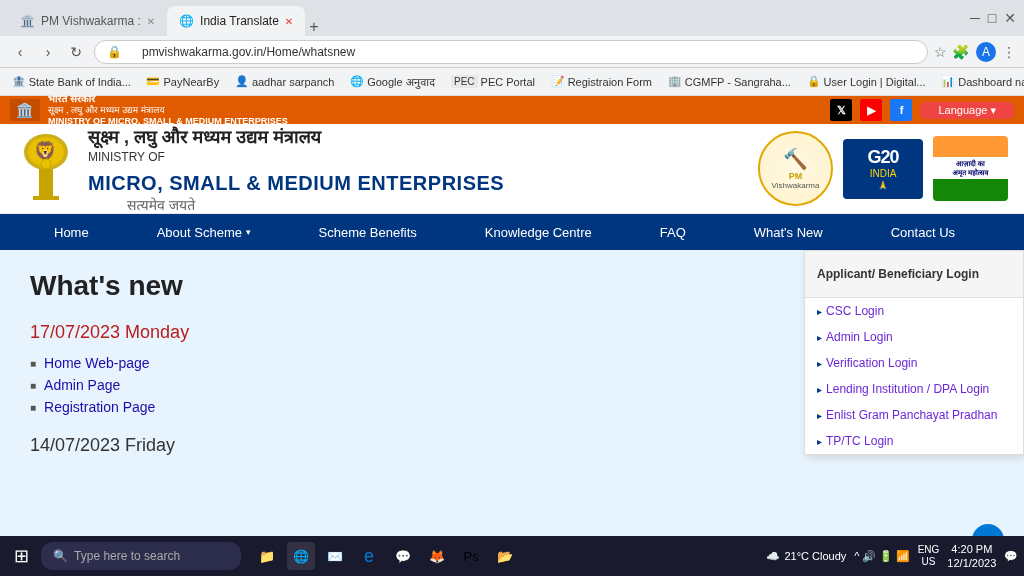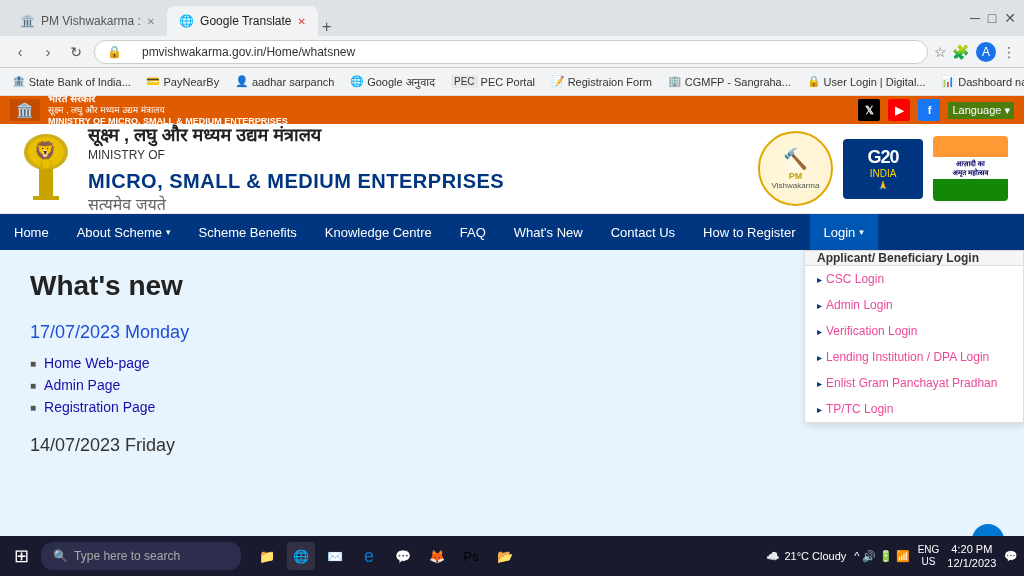--- a/index.html
+++ b/index.html
@@ -29,47 +29,47 @@
     .gov-top-bar { background: #e05a00; height: 28px; display: flex; align-items: center; padding: 0 10px; }
     .gov-top-left { display: flex; align-items: center; gap: 8px; }
     .gov-logo-small { width: 30px; height: 22px; background: #c44d00; display: flex; align-items: center; justify-content: center; }
     .gov-top-text { color: #fff; font-size: 9px; line-height: 1.2; }
     .gov-top-text .hindi { font-size: 10px; font-weight: bold; }
     .gov-top-right { margin-left: auto; display: flex; align-items: center; gap: 8px; }
     .social-icon { width: 22px; height: 22px; background: #000; color: #fff; display: flex; align-items: center; justify-content: center; font-size: 11px; font-weight: bold; cursor: pointer; border-radius: 2px; }
     .social-icon.twitter { background: #000; }
     .social-icon.youtube { background: #ff0000; }
     .social-icon.facebook { background: #1877f2; }
-    .language-btn { background: #4d7c0f; color: #fff; border: none; font-size: 11px; padding: 2px 4px; cursor: pointer; border-radius: 0; display: flex; align-items: center; gap: 3px; }
+    .language-btn { background: #ef4444; color: #fff; border: none; font-size: 11px; padding: 2px 18px; cursor: pointer; border-radius: 6px; display: flex; align-items: center; gap: 3px; }
 
     
     .ministry-header { background: #fff; height: 90px; display: flex; align-items: center; padding: 0 16px; border-bottom: 1px solid #eee; }
     .ministry-logo { width: 60px; height: 70px; display: flex; align-items: center; justify-content: center; margin-right: 12px; }
     .ministry-text { flex: 1; }
     .ministry-hindi { font-size: 18px; color: #222; font-weight: bold; }
     .ministry-of { font-size: 12px; color: #333; margin-top: 2px; }
     .ministry-name { font-size: 20px; font-weight: bold; color: #003580; margin-top: 8px; letter-spacing: 0.5px; }
-    .ministry-tagline { font-size: 16px; color: #666; }
+    .ministry-tagline { font-size: 14px; color: #666; margin-left: 39px; }
     .ministry-logos-right { display: flex; align-items: center; gap: 10px; margin-left: auto; }
 
     
     .nav-bar { background: #003580; height: 36px; display: flex; align-items: stretch; position: relative; }
-    .nav-item { color: #fff; padding: 15px 14px; display: flex; align-items: center; font-size: 13px; cursor: pointer; white-space: nowrap; gap: 4px; }
+    .nav-item { color: #fff; padding: 15px 14px; display: flex; align-items: center; font-size: 13px; cursor: pointer; white-space: nowrap; gap: 4px; margin-left: 40px; }
     .nav-item .arrow { font-size: 9px; }
 
     
     .login-dropdown { position: absolute; right: 0; top: 36px; background: #fff; border: 1px solid #ddd; box-shadow: 2px 2px 8px rgba(0,0,0,0.15); width: 220px; z-index: 100; }
-    .dropdown-header { background: #f5f5f5; padding: 0 12px; font-size: 12px; font-weight: bold; color: #333; border-bottom: 1px solid #ddd; }
-    .dropdown-item { padding: 6px 12px; font-size: 12px; color: #ec4899; cursor: pointer; display: flex; align-items: center; gap: 4px; }
+    .dropdown-header { background: #f5f5f5; padding: 16px 12px; font-size: 12px; font-weight: bold; color: #333; border-bottom: 1px solid #ddd; }
+    .dropdown-item { padding: 6px 12px; font-size: 12px; color: #6d28d9; cursor: pointer; display: flex; align-items: center; gap: 4px; }
     .dropdown-item::before { content: '▸'; color: #003580; font-size: 10px; }
 
     
     .main-content { background: #e8f4fd; padding: 20px 30px; height: calc(576px - 36px - 32px - 28px - 28px - 90px - 36px); overflow-y: auto; position: relative; }
     .page-title { font-size: 28px; font-weight: bold; color: #222; margin-bottom: 20px; }
-    .date-header { font-size: 18px; color: #1d4ed8; margin-bottom: 12px; }
+    .date-header { font-size: 18px; color: #b91c1c; margin-bottom: 12px; }
     .bullet-list { list-style: none; padding: 0; margin-bottom: 20px; }
     .bullet-list li { display: flex; align-items: flex-start; gap: 8px; margin-bottom: 6px; font-size: 14px; color: #1a0dab; cursor: pointer; }
     .bullet-list li::before { content: '■'; color: #555; font-size: 10px; margin-top: 3px; }
     .date-header2 { font-size: 18px; color: #333; }
     .scroll-btn { position: absolute; right: 20px; bottom: 20px; width: 32px; height: 32px; background: #0078d4; border-radius: 50%; display: flex; align-items: center; justify-content: center; color: #fff; font-size: 16px; cursor: pointer; }
 
     
     .taskbar { background: #1a1a2e; height: 40px; display: flex; align-items: center; padding: 0 6px; gap: 4px; position: fixed; bottom: 0; width: 1024px; }
     .start-btn { background: none; border: none; color: #fff; font-size: 18px; cursor: pointer; padding: 4px 8px; }
     .search-bar-task { background: #2d2d4e; border: none; border-radius: 12px; height: 28px; padding: 0 12px; font-size: 12px; color: #aaa; width: 200px; display: flex; align-items: center; gap: 6px; cursor: text; }
@@ -84,21 +84,21 @@
 
 <div class="browser-chrome">
   <div class="browser-tabs">
     <div class="tab">
       <span>🏛️</span>
       <span>PM Vishwakarma :</span>
       <span class="tab-close">✕</span>
     </div>
     <div class="tab active">
       <span style="color:#4285f4;">🌐</span>
-      <span>Google Translate</span>
+      <span>India Translate</span>
       <span class="tab-close" style="color:#e53935;">✕</span>
     </div>
     <button class="new-tab-btn">+</button>
   </div>
   <div style="margin-left:auto;display:flex;gap:8px;align-items:center;">
     <span style="cursor:pointer;font-size:14px;color:#555;">─</span>
     <span style="cursor:pointer;font-size:14px;color:#555;">□</span>
     <span style="cursor:pointer;font-size:14px;color:#555;">✕</span>
   </div>
 </div>

